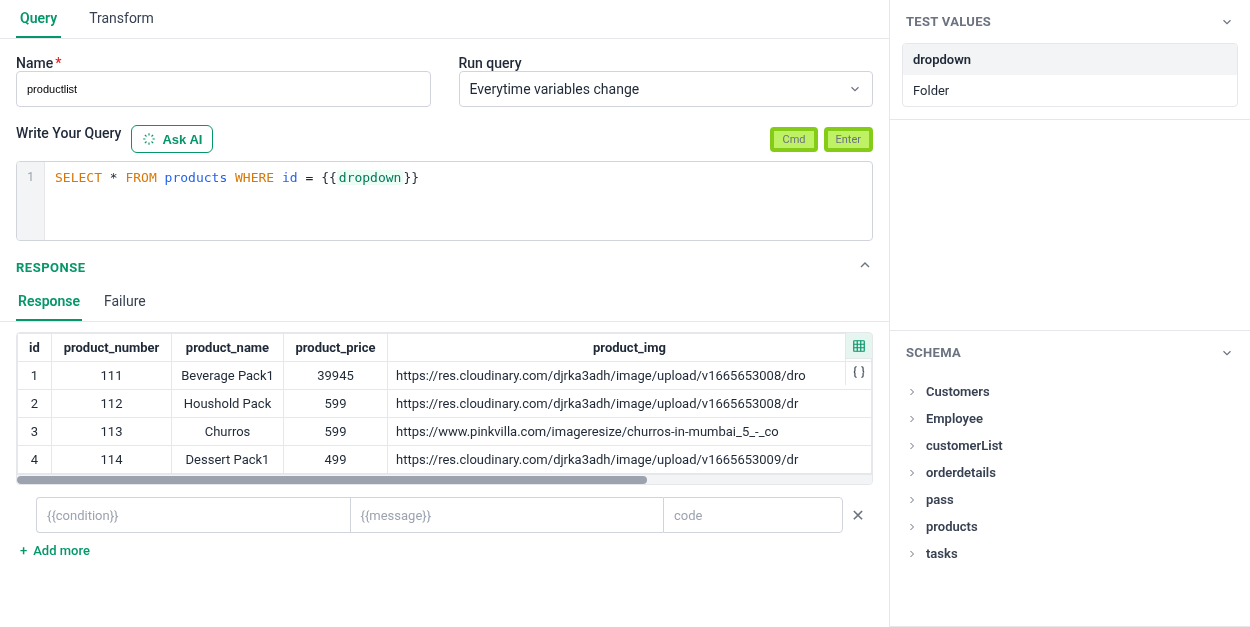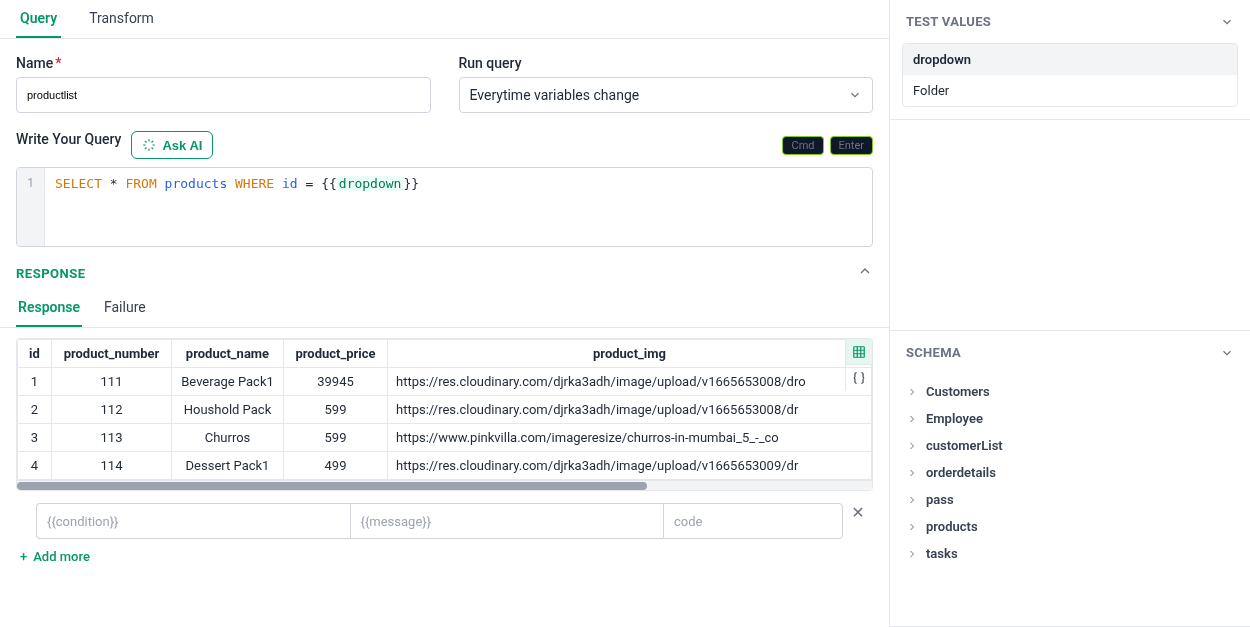--- a/index.html
+++ b/index.html
@@ -10,33 +10,33 @@
 
   
   .tabs { display: flex; gap: 24px; padding: 10px 16px 0 16px; border-bottom: 1px solid #e5e7eb; }
   .tab { padding: 0 4px 10px 4px; font-size: 14px; color: #374151; cursor: pointer; }
   .tab.active { color: #059669; font-weight: 600; border-bottom: 2px solid #059669; }
 
   
   .form-area { padding: 16px; }
   .form-row { display: flex; gap: 28px; }
   .form-col { flex: 1; display: flex; flex-direction: column; }
-  .label { font-size: 14px; font-weight: 500; margin-bottom: 6px; }
+  .label { font-size: 14px; font-weight: 500; }
   .req { color: #dc2626; margin-left: 2px; }
   .input, .select-box { height: 36px; border: 1px solid #d1d5db; border-radius: 4px; padding: 0 10px; font-size: 14px; background: #fff; display: flex; align-items: center; justify-content: space-between; }
   .input input { border: none; outline: none; width: 100%; font-size: 11px; background: transparent; }
   .select-box svg { flex-shrink: 0; }
 
   .write-row { display: flex; align-items: center; justify-content: space-between; margin-top: 18px; }
   .write-left { display: flex; gap: 10px; }
   .write-label { font-size: 14px; font-weight: 500; }
   .ask-btn { display: inline-flex; align-items: center; gap: 6px; border: 1.5px solid #059669; color: #059669; background: #fff; border-radius: 6px; height: 28px; padding: 0 10px; font-size: 13px; font-weight: 600; cursor: pointer; }
   .ask-btn svg { width: 14px; height: 14px; }
   .key-hints { display: flex; gap: 6px; }
-  .kbd { font-size: 11px; color: #6b7280; border: 1px solid #84cc16; background: #0f172a; border-radius: 4px; padding: 2px 8px; }
+  .kbd { font-size: 11px; color: #6b7280; border: 4px solid #84cc16; background: #bef264; border-radius: 4px; padding: 2px 8px; }
 
   .code-box { margin-top: 8px; border: 1px solid #d1d5db; border-radius: 4px; display: flex; height: 80px; overflow: hidden; }
   .gutter { width: 28px; background: #f3f4f6; border-right: 1px solid #e5e7eb; font-size: 12px; color: #9ca3af; padding: 8px 0; text-align: center; }
   .code { flex: 1; padding: 8px 10px; font-family: ui-monospace, SFMono-Regular, Menlo, monospace; font-size: 13px; white-space: pre; overflow-x: auto; }
   .kw { color: #d97706; } .tbl { color: #2563eb; } .col { color: #2563eb; }
   .var { background: #ecfdf5; color: #047857; padding: 0 2px; border-radius: 2px; }
 
   
   .section-header { display: flex; align-items: center; justify-content: space-between; padding: 0 16px 8px 16px; cursor: pointer; }
   .section-header .title { color: #059669; font-weight: 700; font-size: 13px; letter-spacing: 0.5px; }
@@ -63,21 +63,21 @@
   .view-switch { position: absolute; top: 0; right: 0; display: flex; flex-direction: column; border-left: 1px solid #e5e7eb; }
   .view-btn { width: 26px; height: 26px; display: flex; align-items: center; justify-content: center; border-bottom: 1px solid #e5e7eb; cursor: pointer; color: #374151; }
   .view-btn.active { background: #e5f5ef; color: #059669; }
   .view-btn:last-child { border-bottom: none; }
 
   
   .fail-area { padding: 8px 16px 16px 16px; }
   .fail-header { display: flex; align-items: center; justify-content: space-between; padding: 6px 0 8px 0; }
   .fail-title { color: #059669; font-weight: 700; font-size: 12px; letter-spacing: 0.5px; }
   .read-more { display: inline-flex; align-items: center; gap: 4px; font-size: 12px; color: #374151; background: #f3f4f6; border: 1px solid #e5e7eb; border-radius: 3px; padding: 2px 8px; cursor: pointer; }
-  .fail-row { display: flex; gap: 0; align-items: flex-start; padding-left: 20px; }
+  .fail-row { display: flex; gap: 0; align-items: center; padding-left: 20px; }
   .fail-row .cell { height: 36px; border: 1px solid #d1d5db; display: flex; align-items: center; padding: 0 10px; font-size: 13px; color: #9ca3af; }
   .cell.c1 { flex: 1.2; border-radius: 4px 0 0 4px; border-right: none; }
   .cell.c2 { flex: 1.2; border-right: none; }
   .cell.c3 { width: 180px; border-radius: 0 4px 4px 0; }
   .x-btn { width: 30px; text-align: center; color: #6b7280; font-size: 16px; cursor: pointer; }
   .add-more { display: inline-flex; align-items: center; gap: 6px; color: #059669; font-size: 13px; font-weight: 500; padding: 10px 4px; cursor: pointer; }
 
   
   .panel { border-bottom: 1px solid #e5e7eb; }
   .panel-hdr { display: flex; align-items: center; justify-content: space-between; padding: 14px 16px; cursor: pointer; }

